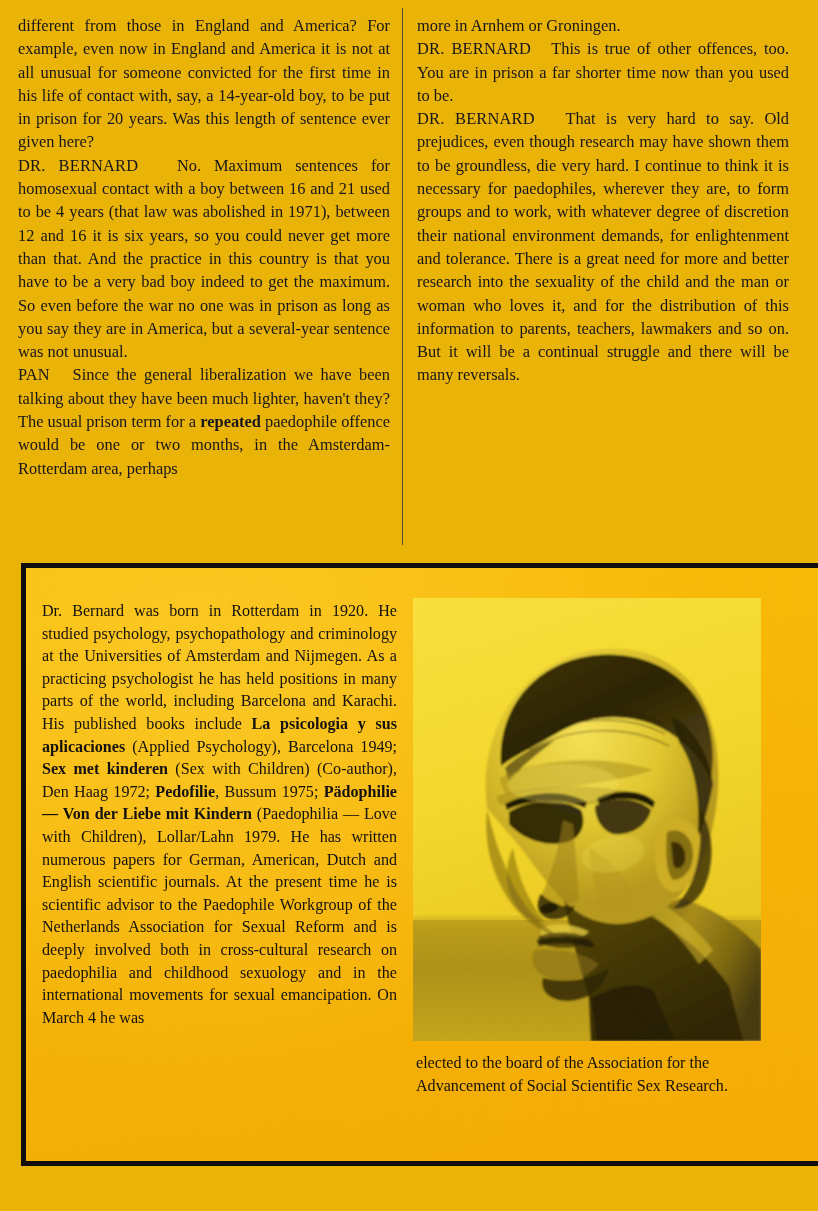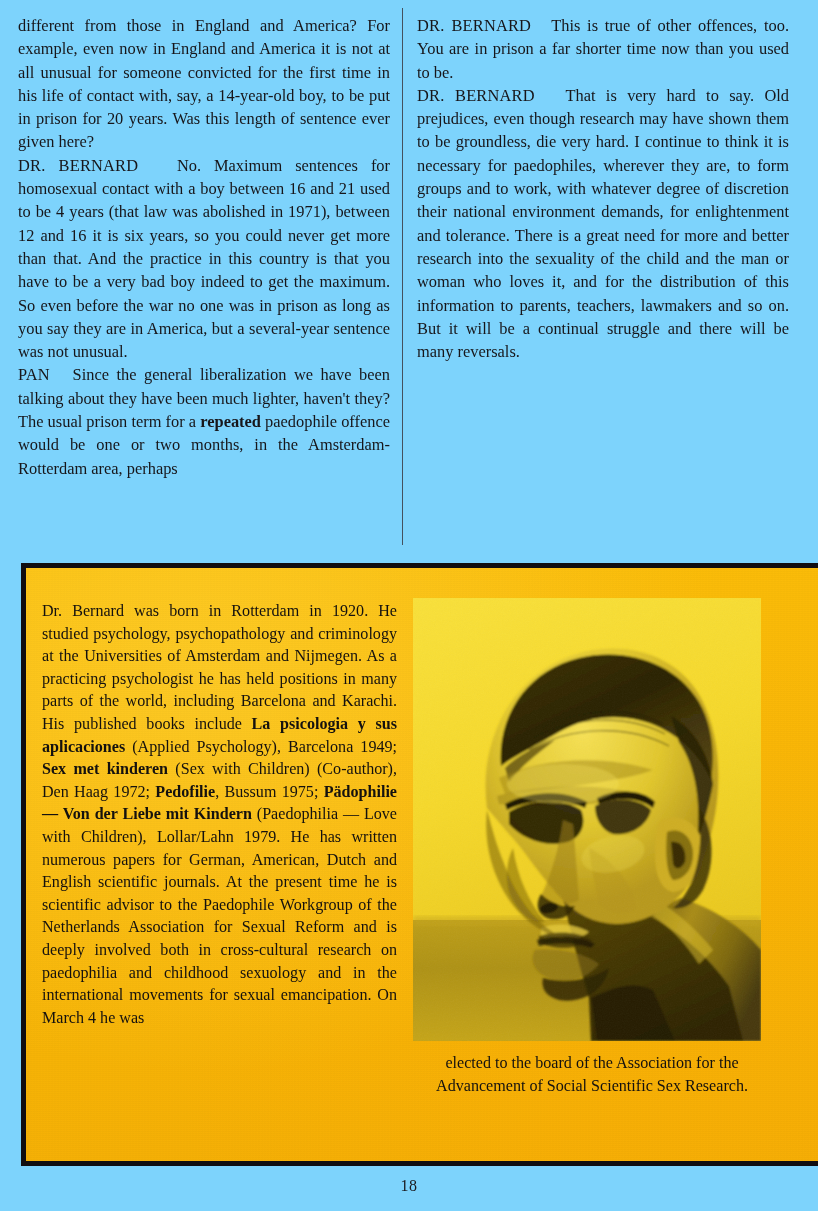--- a/index.html
+++ b/index.html
@@ -14,21 +14,21 @@
     position: relative;
     overflow: hidden;
     font-family: "Liberation Serif", "DejaVu Serif", serif;
     background: #fbfbf9;
   }
 
   
   .page {
     position: absolute;
     inset: 0;
-    background: #7dd3fc;
+    background: #eab308;
   }
 
   
   .columns {
     position: absolute;
     left: 0;
     top: 0;
     width: 818px;
     height: 558px;
   }
@@ -140,21 +140,21 @@
     top: 484px;
     width: 352px;
     font-size: 16.1px;
     line-height: 22.6px;
     color: #14110f;
     text-align: justify;
     text-justify: inter-word;
     z-index: 3;
   }
   .photo-caption p { margin: 0; }
-  .photo-caption .last-line { text-align: center; }
+  .photo-caption .last-line { text-align: left; }
 
   
   .page-number {
     position: absolute;
     left: 0;
     top: 1177px;
     width: 818px;
     text-align: center;
     font-size: 16px;
     color: #1b1a1e;
@@ -174,20 +174,21 @@
 
       <p><span>different from those in England and America? For example, even now in England and America it is not at all unusual for someone convicted for the first time in his life of contact with, say, a 14-year-old boy, to be put in prison for 20 years. Was this length of sentence ever given here?</span></p>
 
       <p><span class="speaker">DR. BERNARD</span>&nbsp;&nbsp; <span>No. Maximum sentences for homosexual contact with a boy between 16 and 21 used to be 4 years (that law was abolished in 1971), between 12 and 16 it is six years, so you could never get more than that. And the practice in this country is that you have to be a very bad boy indeed to get the maximum. So even before the war no one was in prison as long as you say they are in America, but a several-year sentence was not unusual.</span></p>
 
       <p><span class="speaker">PAN</span>&nbsp;&nbsp; <span>Since the general liberalization we have been talking about they have been much lighter, haven't they? The usual prison term for a </span><b>repeated</b><span> paedophile offence would be one or two months, in the Amsterdam-Rotterdam area, perhaps</span></p>
     </div>
 
     <div class="col col-right">
 
+      <p class="last-line"><span>more in Arnhem or Groningen.</span></p>
 
       <p><span class="speaker">DR. BERNARD</span>&nbsp;&nbsp; <span>This is true of other offences, too. You are in prison a far shorter time now than you used to be.</span></p>
 
 
       <p><span class="speaker">DR. BERNARD</span>&nbsp;&nbsp; <span>That is very hard to say. Old prejudices, even though research may have shown them to be groundless, die very hard. I continue to think it is necessary for paedophiles, wherever they are, to form groups and to work, with whatever degree of discretion their national environment demands, for enlightenment and tolerance. There is a great need for more and better research into the sexuality of the child and the man or woman who loves it, and for the distribution of this information to parents, teachers, lawmakers and so on. But it will be a continual struggle and there will be many reversals.</span></p>
     </div>
   </div>
 
   <div class="feature-box">
 
@@ -341,15 +342,14 @@
         </svg>
       </div>
     </div>
 
     <div class="photo-caption">
       <p class="last-line"><span>elected to the board of the Association for the Advancement of Social Scientific Sex Research.</span></p>
     </div>
 
   </div>
 
-  <div class="page-number">18</div>
 
 </div>
 
 </body></html>

